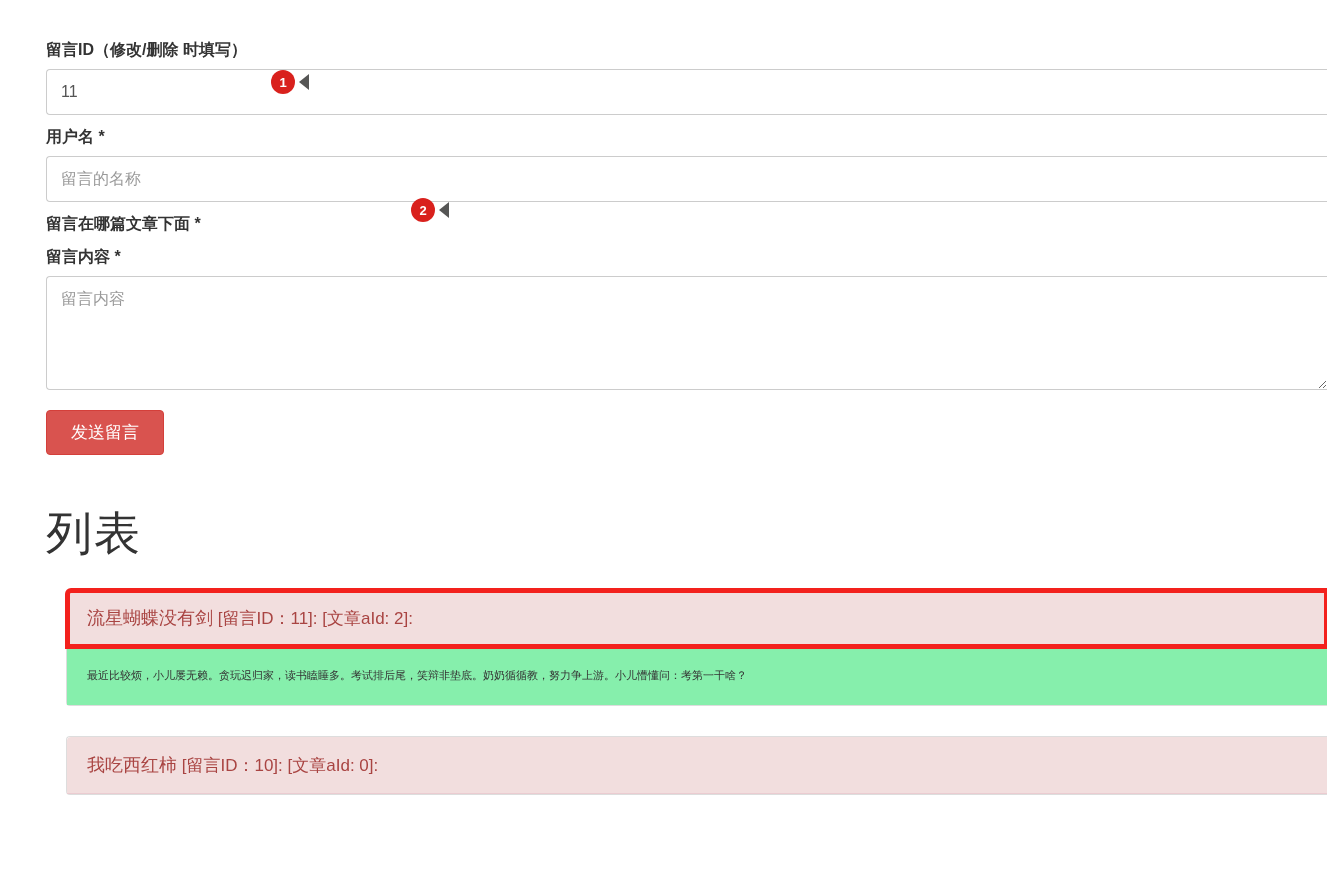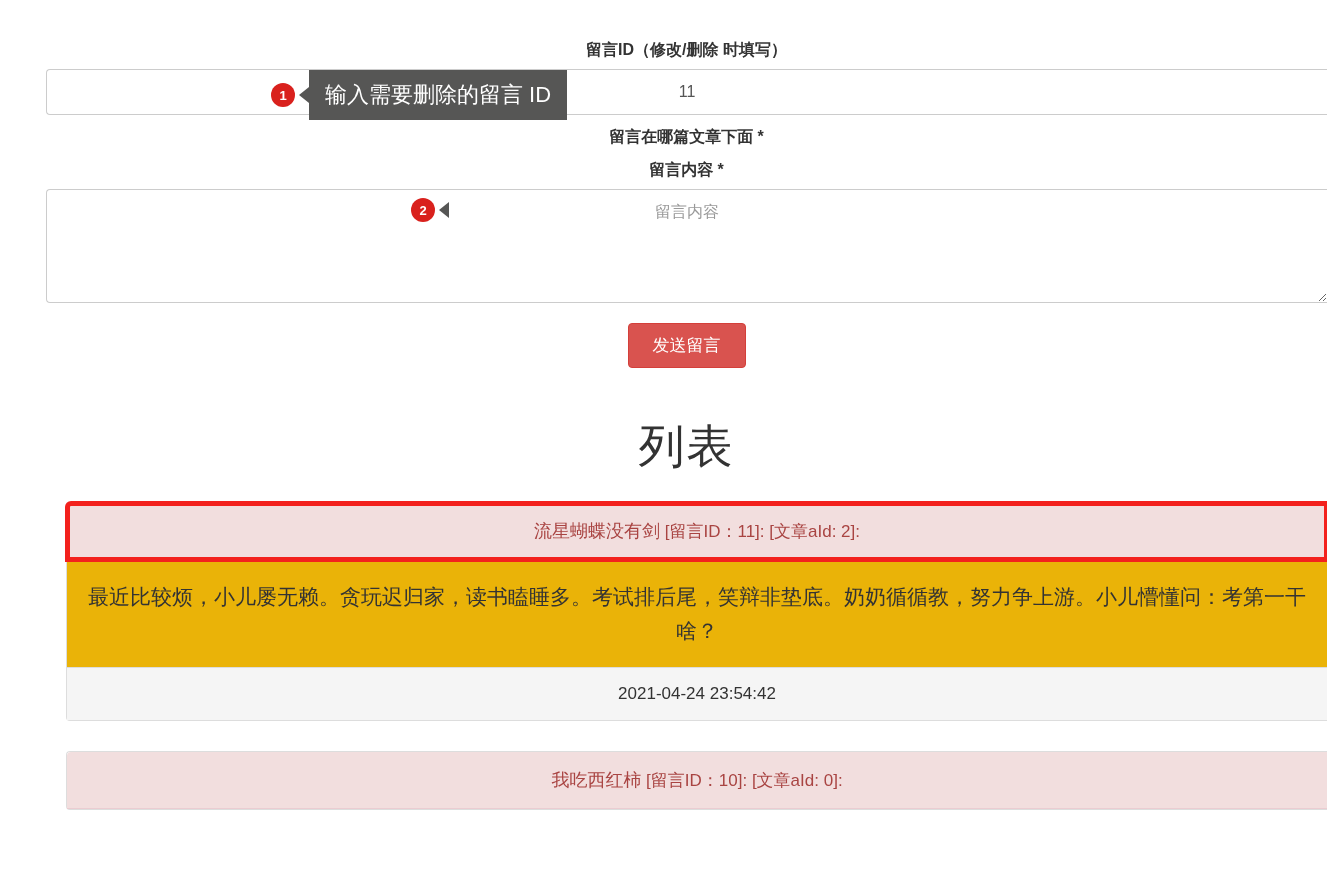--- a/index.html
+++ b/index.html
@@ -1,15 +1,15 @@
 <!DOCTYPE html>
 <html><head>
   <meta charset="utf-8">
   <style>
-    * { box-sizing: border-box; margin: 0; padding: 0; text-align: center; }
+    * { box-sizing: border-box; margin: 0; padding: 0; }
     body {
       font-family: -apple-system, "Helvetica Neue", Arial, "PingFang SC", "Microsoft YaHei", sans-serif;
       background: #ffffff;
       color: #333;
       padding: 0;
       width: 1327px;
       height: 892px;
       overflow: hidden;
       position: relative;
     }
@@ -86,24 +86,24 @@
       border-radius: 4px 0 0 0;
     }
     .panel.highlighted .panel-heading {
       outline: 5px solid #f3211d;
       outline-offset: -3px;
     }
     .panel-heading .title-main { font-weight: 400; }
     .panel-heading .title-meta { font-size: 17px; }
     .panel-body {
       padding: 20px;
-      font-size: 21px;
+      font-size: 11px;
       color: #333;
       line-height: 1.6;
-      background: #eab308;
+      background: #86efac;
     }
     .panel-footer {
       background: #f5f5f5;
       padding: 16px 20px;
       font-size: 17px;
       color: #333;
       border-top: 1px solid #ddd;
     }
     .panel-highlighted-wrap {
       display: inline-block;
@@ -145,20 +145,24 @@
 </head>
 <body>
 
 <div class="container">
 
   <div class="form-group">
     <label>留言ID（修改/删除 时填写）</label>
     <input type="text" class="form-control" value="11" style="">
   </div>
 
+  <div class="form-group">
+    <label>用户名 *</label>
+    <input type="text" class="form-control" placeholder="留言的名称" style="">
+  </div>
 
   <div class="form-group">
     <label>留言在哪篇文章下面 *</label>
   </div>
 
   <div class="form-group">
     <label>留言内容 *</label>
     <textarea class="form-control" placeholder="留言内容" style=""></textarea>
   </div>
 
@@ -166,33 +170,31 @@
 
   <h2 class="list-heading">列表</h2>
 
   <div class="panel highlighted">
     <div class="panel-heading">
       <span class="panel-highlighted-wrap">
         <span class="title-main">流星蝴蝶没有剑</span><span class="title-meta"> [留言ID：11]: [文章aId: 2]:</span>
       </span>
     </div>
     <div class="panel-body">最近比较烦，小儿屡无赖。贪玩迟归家，读书瞌睡多。考试排后尾，笑辩非垫底。奶奶循循教，努力争上游。小儿懵懂问：考第一干啥？</div>
-    <div class="panel-footer">2021-04-24 23:54:42</div>
   </div>
 
   <div class="panel">
     <div class="panel-heading">
       <span class="title-main">我吃西红柿</span><span class="title-meta"> [留言ID：10]: [文章aId: 0]:</span>
     </div>
   </div>
 
 </div>
 
 <div class="callout" style="left:271px; top:70px;">
   <div class="callout-badge">1</div>
   <div class="callout-arrow"></div>
-  <div class="callout-label">输入需要删除的留言 ID</div>
 </div>
 
 <div class="callout" style="left:411px; top:198px;">
   <div class="callout-badge">2</div>
   <div class="callout-arrow"></div>
 </div>
 
 </body></html>

